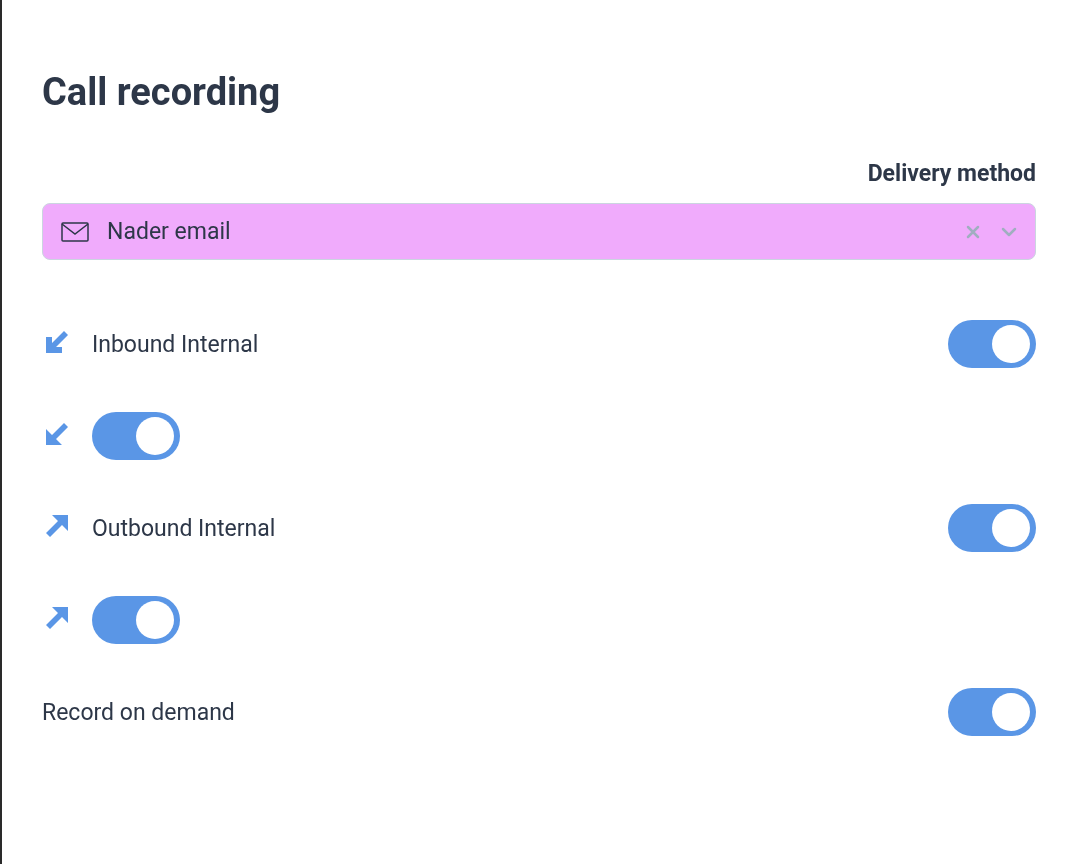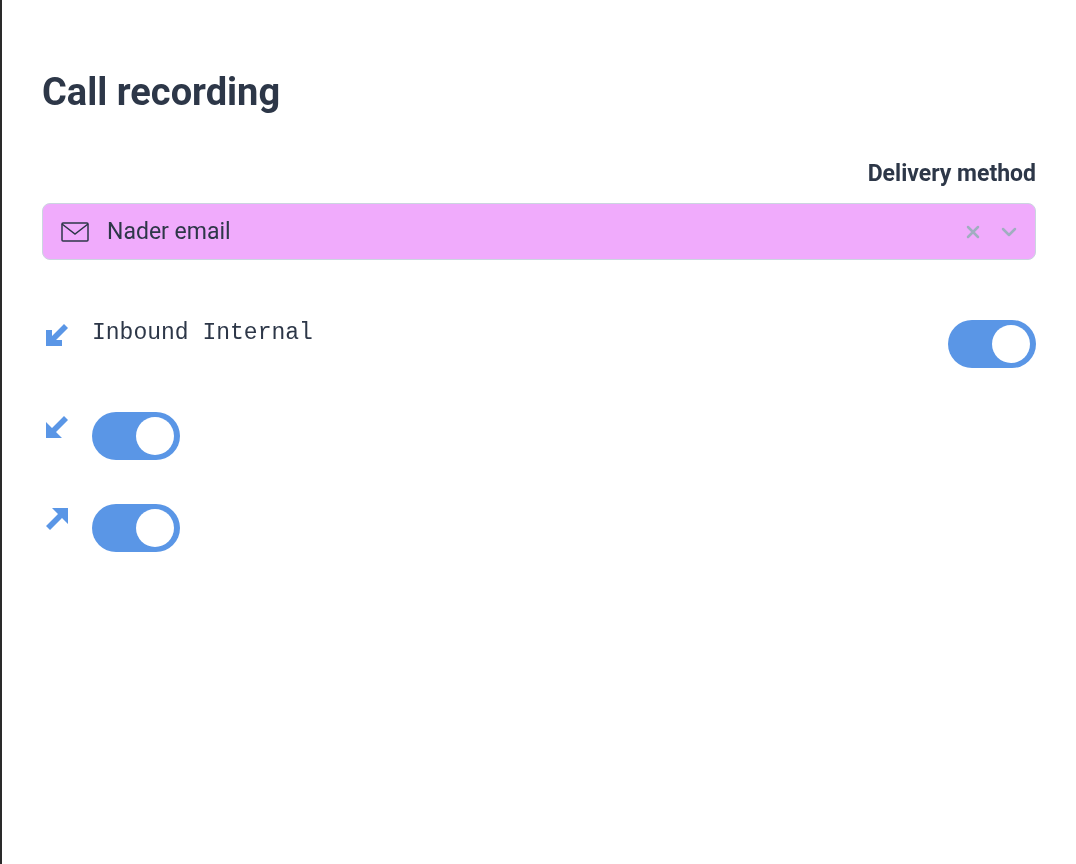--- a/index.html
+++ b/index.html
@@ -61,23 +61,22 @@
     }
     .select-chevron {
       width: 16px;
       height: 10px;
       cursor: pointer;
       color: #a0aec0;
       flex-shrink: 0;
     }
     .toggle-row {
       display: flex;
-      align-items: flex-start;
+      align-items: center;
       padding: 22px 0;
-      font-family: Liberation Mono, monospace;
     }
     .toggle-icon-wrap {
       width: 50px;
       flex-shrink: 0;
     }
     .arrow-icon {
       width: 30px;
       height: 30px;
     }
     .toggle-label {
@@ -152,25 +151,43 @@
     <div class="toggle-icon-wrap">
       <svg class="arrow-icon" viewBox="0 0 30 30" fill="#5a96e6">
         <path d="M4 26 L20 26 L14 20 L26 8 L22 4 L10 16 L4 10 Z"></path>
       </svg>
     </div>
     <div class="toggle-switch">
       <div class="toggle-knob"></div>
     </div>
   </div>
 
+  <div class="toggle-row">
+    <div class="toggle-icon-wrap">
+      <svg class="arrow-icon" viewBox="0 0 30 30" fill="#5a96e6">
+        <path d="M26 4 L10 4 L16 10 L4 22 L8 26 L20 14 L26 20 Z"></path>
+      </svg>
+    </div>
+    <span class="toggle-label">Outbound Internal</span>
+    <div class="toggle-switch">
+      <div class="toggle-knob"></div>
+    </div>
+  </div>
 
   <div class="toggle-row">
     <div class="toggle-icon-wrap">
       <svg class="arrow-icon" viewBox="0 0 30 30" fill="#5a96e6">
         <path d="M26 4 L10 4 L16 10 L4 22 L8 26 L20 14 L26 20 Z"></path>
       </svg>
     </div>
     <div class="toggle-switch">
       <div class="toggle-knob"></div>
     </div>
   </div>
 
+  <div class="toggle-row">
+    <div class="toggle-icon-wrap"></div>
+    <span class="toggle-label" style="margin-left:-50px;">Record on demand</span>
+    <div class="toggle-switch">
+      <div class="toggle-knob"></div>
+    </div>
+  </div>
 </div>
 
 </body></html>

